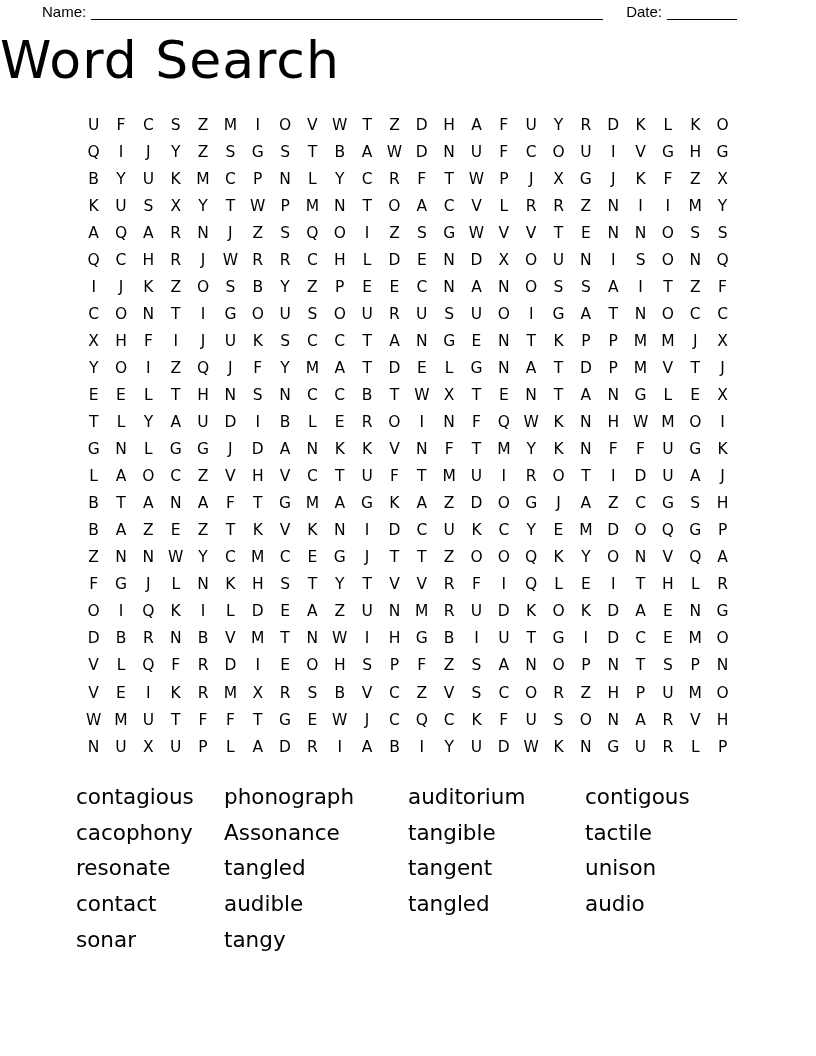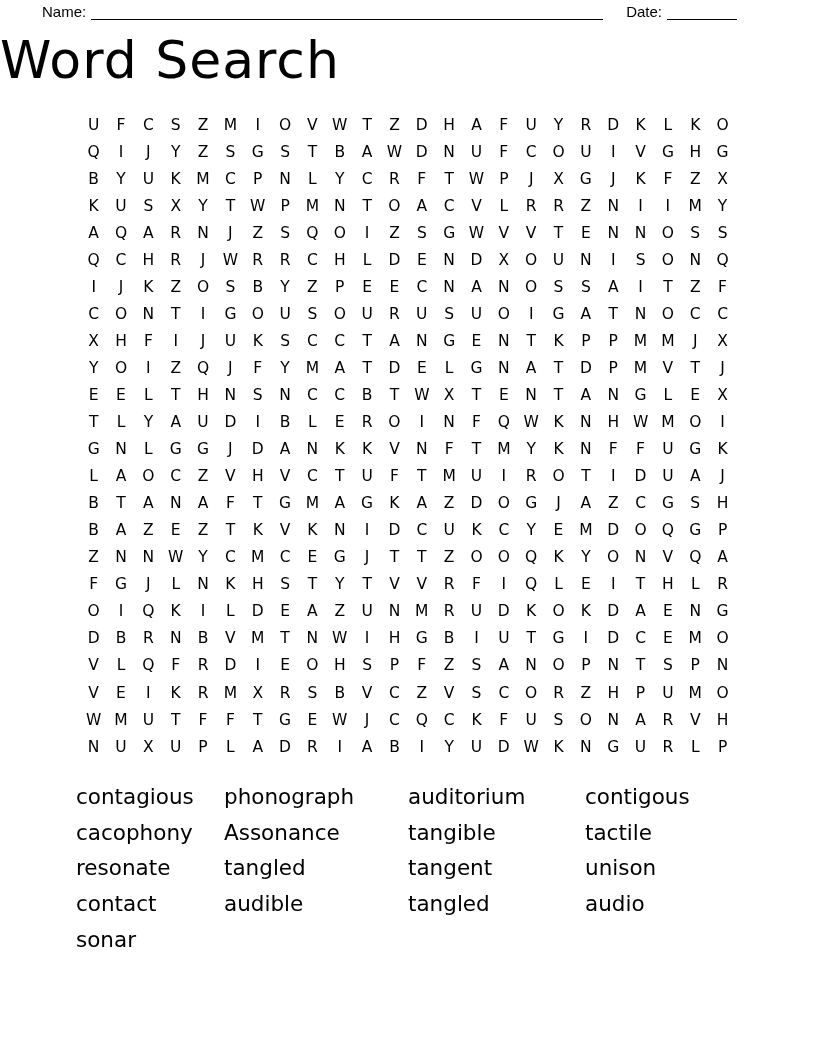--- a/index.html
+++ b/index.html
@@ -686,20 +686,21 @@
         <div class="word">cacophony</div>
         <div class="word">resonate</div>
         <div class="word">contact</div>
         <div class="word">sonar</div>
       </div>
       <div class="word-col word-col-1">
         <div class="word">phonograph</div>
         <div class="word">Assonance</div>
         <div class="word">tangled</div>
         <div class="word">audible</div>
+        <div class="word">tangy</div>
       </div>
       <div class="word-col word-col-2">
         <div class="word">auditorium</div>
         <div class="word">tangible</div>
         <div class="word">tangent</div>
         <div class="word">tangled</div>
       </div>
       <div class="word-col word-col-3">
         <div class="word">contigous</div>
         <div class="word">tactile</div>

